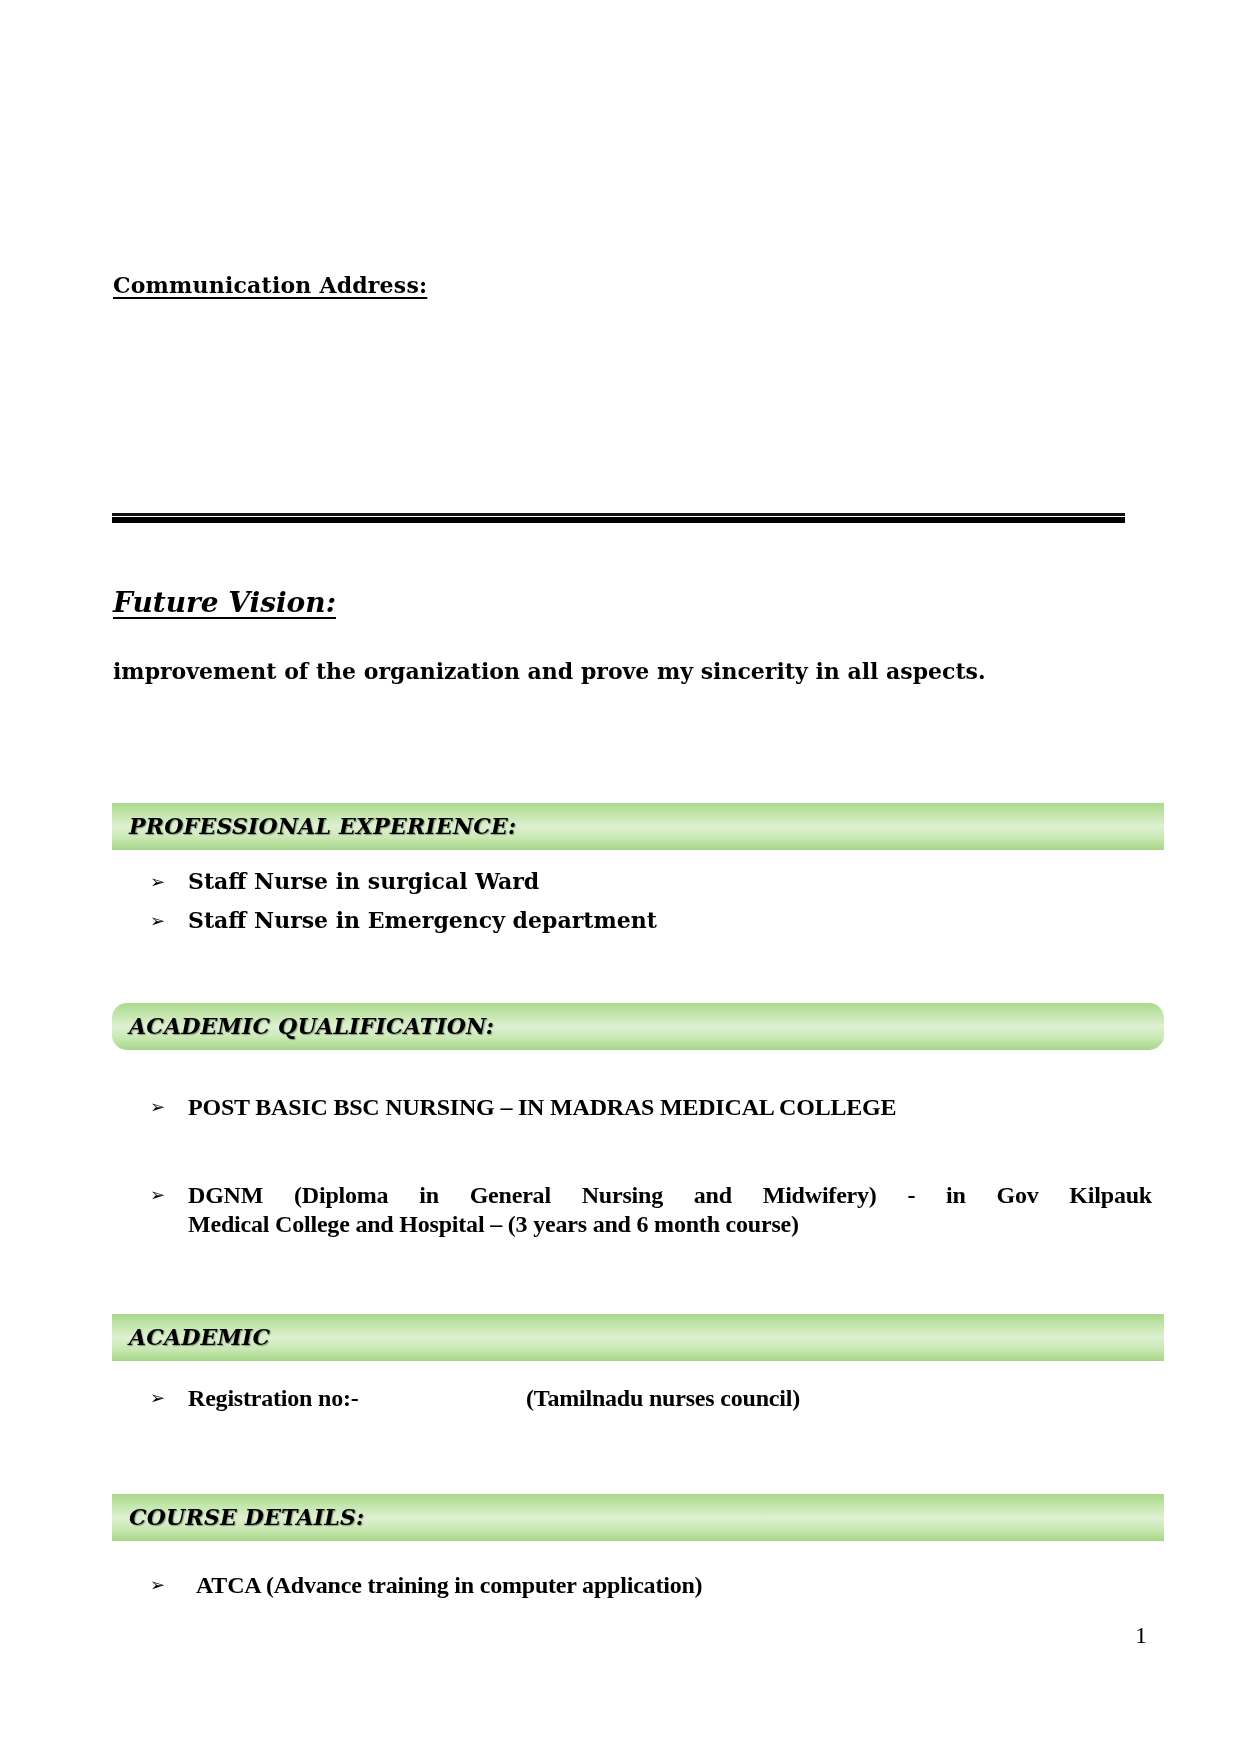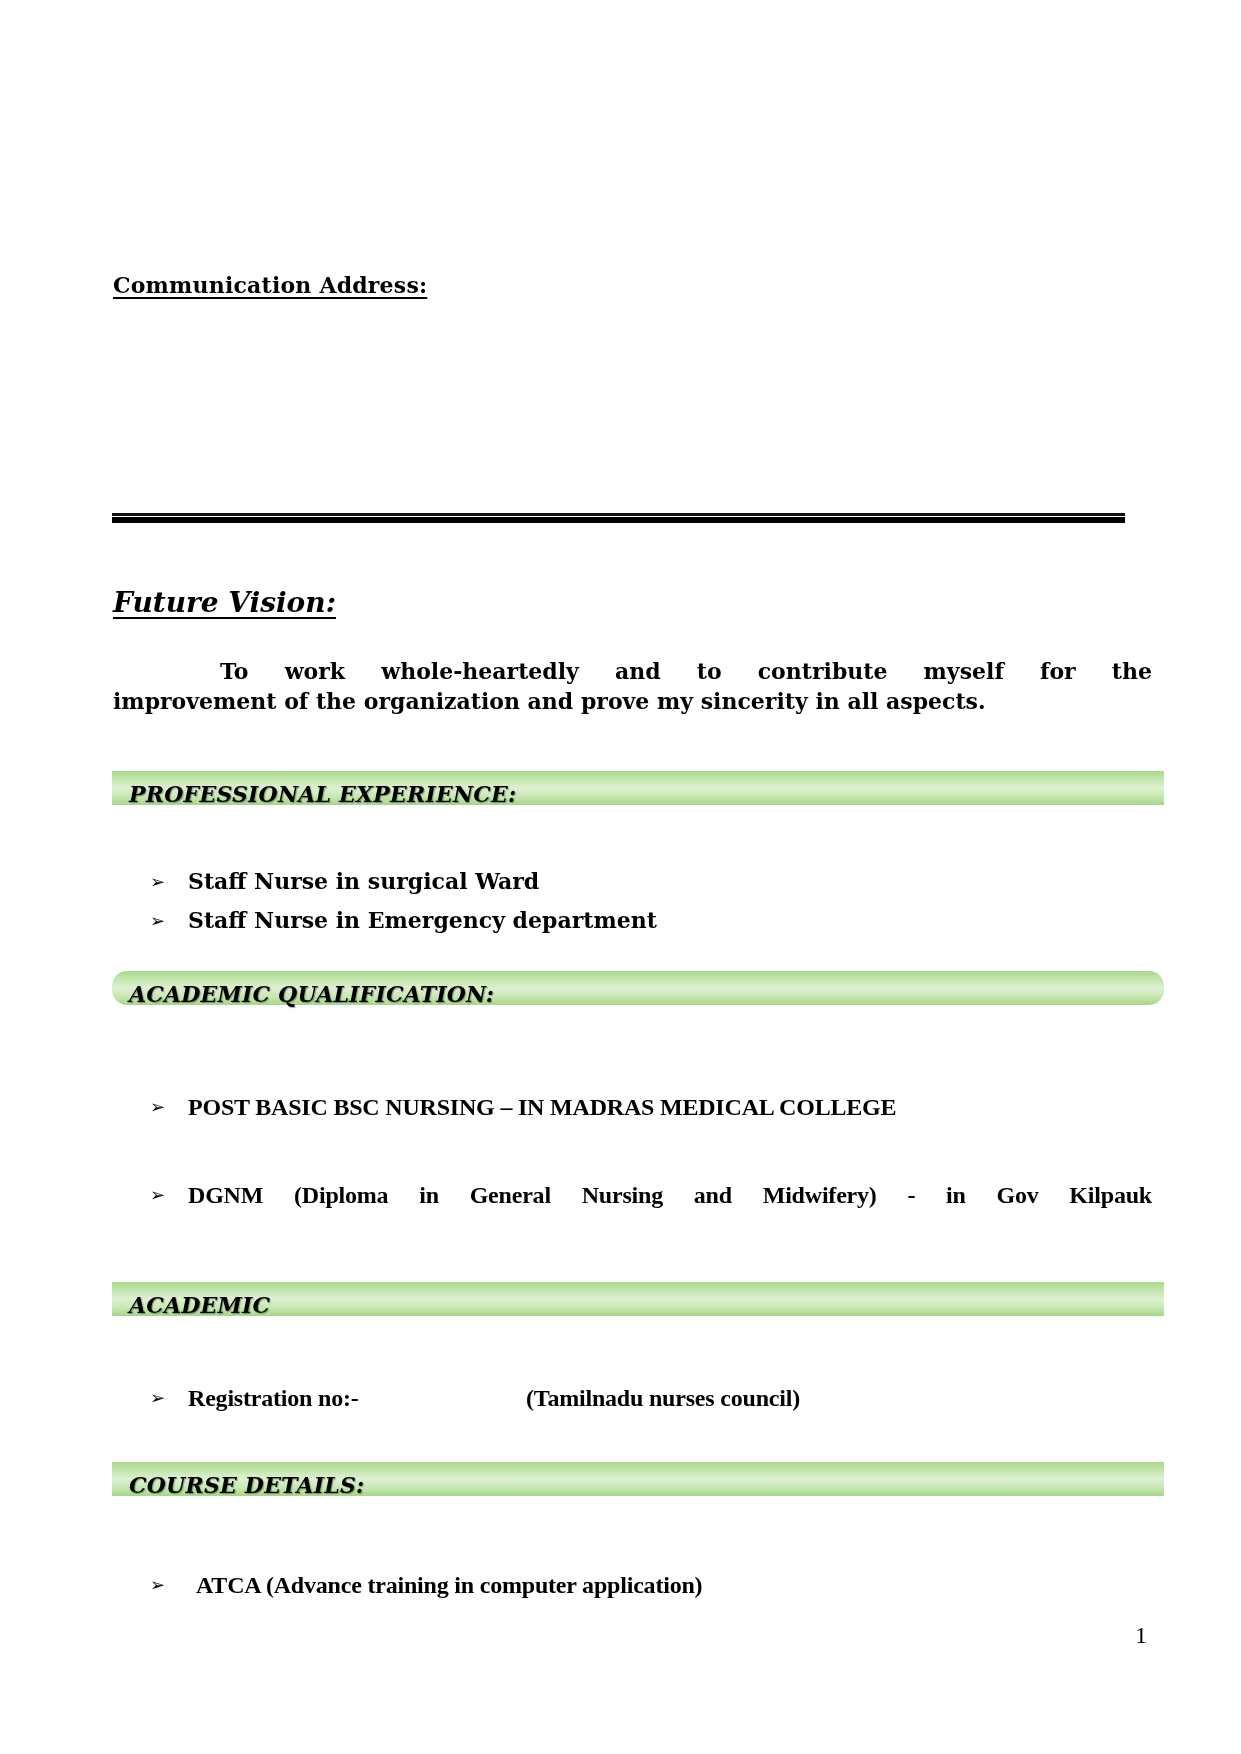--- a/index.html
+++ b/index.html
@@ -8,22 +8,22 @@
   .abs { position: absolute; }
   .heading-u { font-weight: bold; font-size: 22px; text-decoration: underline;
                text-decoration-thickness: 2px; text-underline-offset: 4px; letter-spacing: 0.2px; }
   .fv-title { font-weight: bold; font-style: italic; font-size: 28px; text-decoration: underline;
               text-decoration-thickness: 2px; text-underline-offset: 5px; }
   .rule-thin { position: absolute; left: 112px; width: 1013px; top: 513px; height: 3px; background: #111; }
   .rule-thick { position: absolute; left: 112px; width: 1013px; top: 517px; height: 6px; background: #000; }
   .para { position: absolute; left: 113px; width: 1039px; font-weight: bold; font-size: 22px;
           line-height: 30px; text-align: justify; text-align-last: left; }
   .para .first { display: block; text-align: justify; text-align-last: justify; text-indent: 107px; }
-  .bar { position: absolute; left: 112px; width: 1052px; height: 34px;
-         background: linear-gradient(to bottom, #a9d98b 0%, #c4e6ad 25%, #def0d2 50%, #c8e8b2 75%, #a6d688 100%); }
+  .bar { position: absolute; left: 112px; width: 1052px; height: 47px;
+         background: linear-gradient(to bottom, #a9d98b 0%, #c4e6ad 25%, #def0d2 50%, #c8e8b2 75%, #a6d688 100%); margin-top: 32px; }
   .bar-label { position: absolute; left: 17px; top: 10px; font-weight: bold; font-style: italic; font-size: 22px;
                text-shadow: 1px 1px 1px rgba(0,0,0,0.35); letter-spacing: 0.2px; }
   .bullet { position: absolute; left: 150px; font-weight: bold; font-size: 22px; line-height: 29px; }
   .arrow { position: absolute; left: 0; top: 0; font-size: 18px; font-weight: normal; width: 20px; }
   .btext { display: block; margin-left: 38px; }
   .condensed { font-family: "Liberation Serif", "DejaVu Serif", serif; font-weight: bold; font-size: 24px;
                letter-spacing: -0.2px; }
   .justify-line { display: block; text-align: justify; text-align-last: justify; }
   .pagenum { position: absolute; left: 1135px; top: 1622px; font-family: "Liberation Serif", serif; font-size: 24px; }
 </style>
@@ -31,21 +31,20 @@
 <body>
 
 <div class="abs heading-u" style="left:113px; top:272px;">Communication Address:</div>
 
 <div class="rule-thin"></div>
 <div class="rule-thick"></div>
 
 <div class="abs fv-title" style="left:113px; top:586px;text-align:center;">Future Vision:</div>
 
 <div class="para" style="top:656px;">
-  <span class="first">To work whole-heartedly and to contribute myself for the</span>
   <span>improvement of the organization and prove my sincerity in all aspects.</span>
 </div>
 
 <div class="bar" style="top:771px;">
   <span class="bar-label">PROFESSIONAL EXPERIENCE:</span>
 </div>
 
 <div class="bullet" style="top:867px;">
   <span class="arrow">➢</span>
   <span class="btext">Staff Nurse in surgical Ward</span>
@@ -60,20 +59,21 @@
 </div>
 
 <div class="bullet condensed" style="top:1093px; width:1002px;">
   <span class="arrow">➢</span>
   <span class="btext">POST BASIC BSC NURSING – IN MADRAS MEDICAL COLLEGE</span>
 </div>
 
 <div class="bullet condensed" style="top:1181px; width:1002px;">
   <span class="arrow">➢</span>
   <span class="btext justify-line">DGNM (Diploma in General Nursing and Midwifery) - in Gov Kilpauk</span>
+  <span class="btext">Medical College and  Hospital – (3 years and 6 month course)</span>
 </div>
 
 <div class="bar" style="top:1282px;">
   <span class="bar-label">ACADEMIC</span>
 </div>
 
 <div class="bullet condensed" style="top:1384px;">
   <span class="arrow">➢</span>
   <span class="btext" style="position:relative; width:800px;">
     <span>Registration no:-</span>

